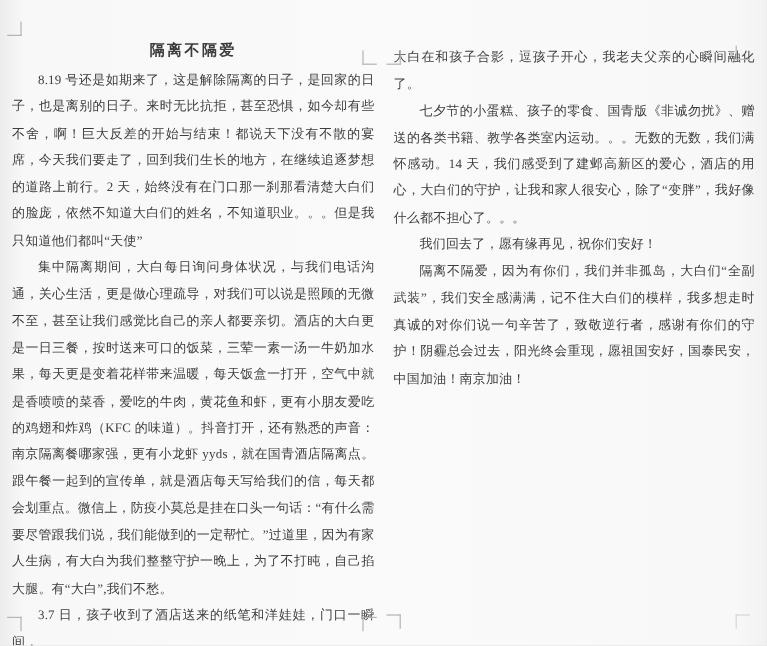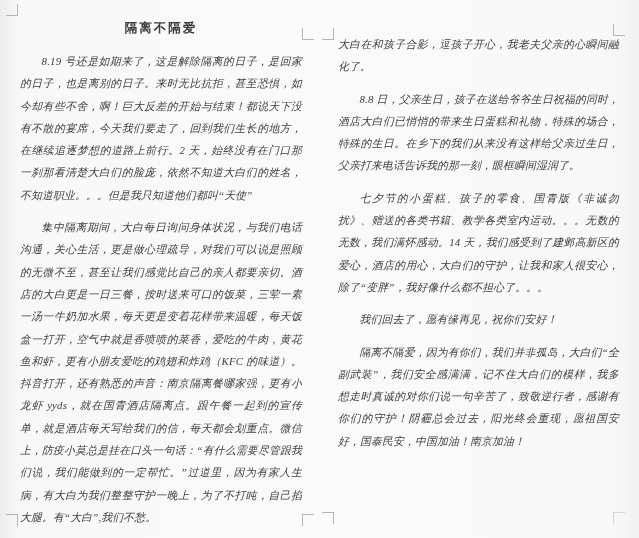--- a/index.html
+++ b/index.html
@@ -12,21 +12,21 @@
     width: 639px;
     height: 538px;
     overflow: hidden;
     background: linear-gradient(90deg, #ececec 0%, #f8f8f8 3%, #fafafa 50%, #f8f8f8 96%, #f1f1f1 100%);
     font-family: "Liberation Serif", "DejaVu Serif", serif;
     color: #3d3d3d;
     filter: blur(0.3px);
   }
   .page {
     position: absolute;
-    top: 2px;
+    top: 16px;
     bottom: 0;
     box-sizing: border-box;
   }
   .page-left {
     left: 10px;
     width: 302px;
     padding-top: 14px;
   }
   .page-right {
     left: 328px;
@@ -40,23 +40,22 @@
     text-align: center;
     line-height: 24px;
     margin: 0 0 2px 0;
   }
   .para {
     font-size: 10.8px;
     line-height: 22.3px;
     letter-spacing: 0.2px;
     text-align: justify;
     text-justify: inter-ideograph;
-    margin: 10px;
+    margin: 0;
     word-break: break-all;
-    font-style: italic;
   }
   .indent { text-indent: 2em; }
   
   .mark {
     position: absolute;
     width: 11px;
     height: 11px;
     border: 0 solid #b4b4b4;
   }
   .m-tl { border-bottom-width: 1px; border-right-width: 1px; }
@@ -93,21 +92,20 @@
   </div>
 
   <div class="page page-right">
     <span class="mark m-tl"></span>
     <span class="mark m-tr"></span>
     <span class="mark m-bl"></span>
     <span class="mark m-br"></span>
 
     <p class="para">大白在和孩子合影，逗孩子开心，我老夫父亲的心瞬间融化了。</p>
 
-    <p class="para indent">8.8 日，父亲生日，孩子在送给爷爷生日祝福的同时，酒店大白们已悄悄的带来生日蛋糕和礼物，特殊的场合，特殊的生日。在乡下的我们从来没有这样给父亲过生日，父亲打来电话告诉我的那一刻，眼框瞬间湿润了。</p>
 
 
     <p class="para indent">七夕节的小蛋糕、孩子的零食、国青版《非诚勿扰》、赠送的各类书籍、教学各类室内运动。。。无数的无数，我们满怀感动。14 天，我们感受到了建邺高新区的爱心，酒店的用心，大白们的守护，让我和家人很安心，除了“变胖”，我好像什么都不担心了。。。</p>
 
     <p class="para indent">我们回去了，愿有缘再见，祝你们安好！</p>
 
     <p class="para indent">隔离不隔爱，因为有你们，我们并非孤岛，大白们“全副武装”，我们安全感满满，记不住大白们的模样，我多想走时真诚的对你们说一句辛苦了，致敬逆行者，感谢有你们的守护！阴霾总会过去，阳光终会重现，愿祖国安好，国泰民安，中国加油！南京加油！</p>
   </div>
 
 </div>

